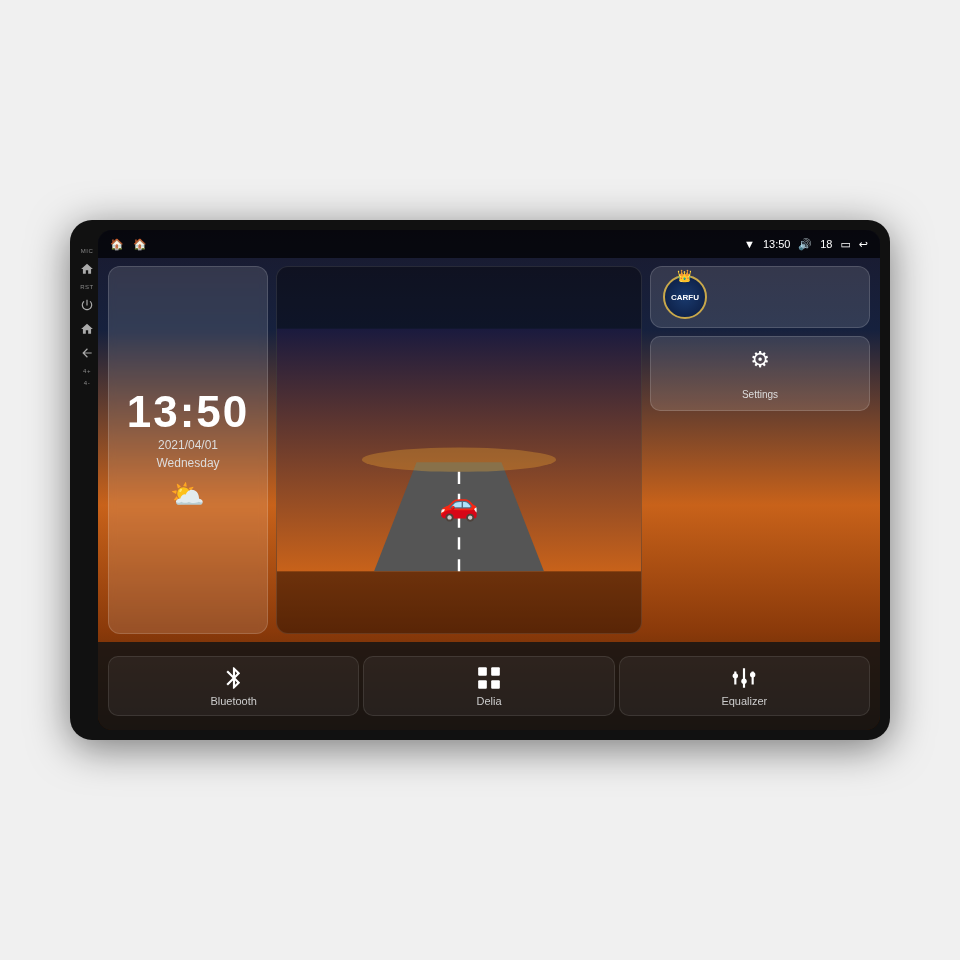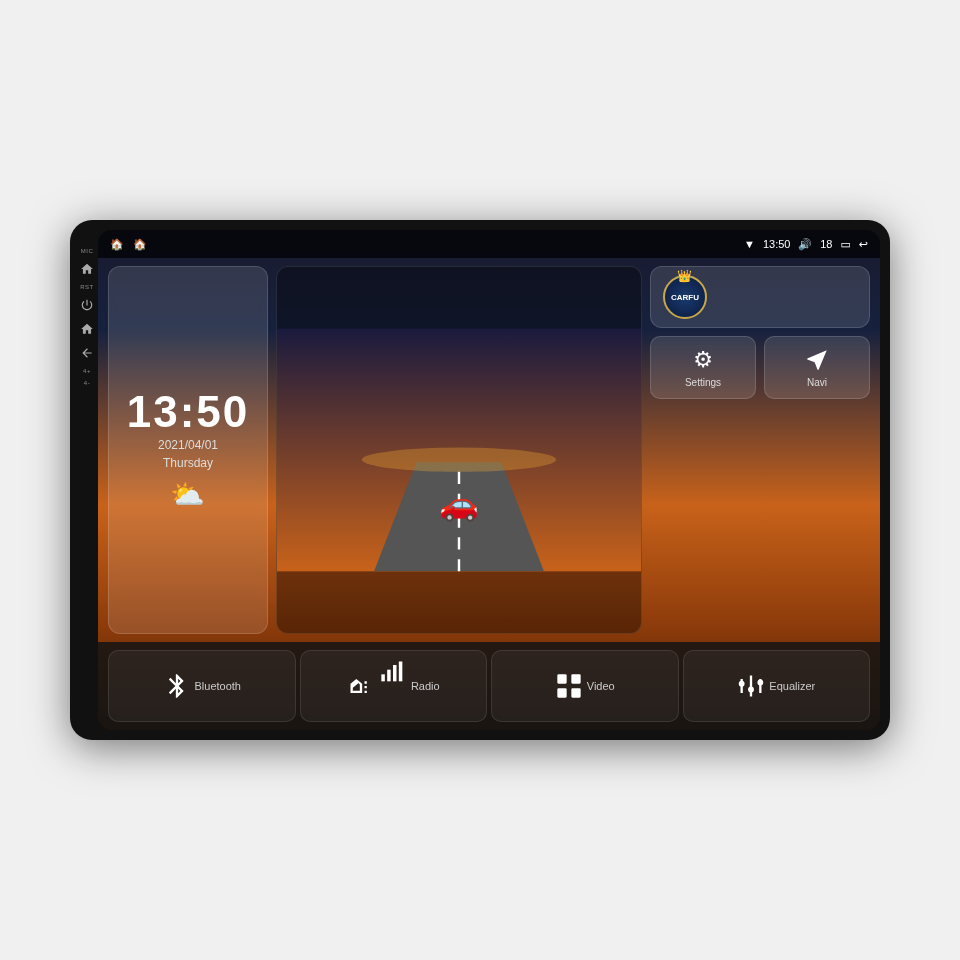--- a/index.html
+++ b/index.html
@@ -278,48 +278,48 @@
     }
 
     .quick-btn-icon {
       font-size: 22px;
       color: #fff;
     }
 
     .quick-btn-label {
       font-size: 10px;
       color: #ddd;
-      margin-top: 4px;
+      margin-top: 16px;
     }
 
     
     .bottom-nav {
       background: rgba(20,20,20,0.85);
       display: flex;
       flex-direction: row;
       height: 88px;
       padding: 0 10px;
       gap: 4px;
       align-items: center;
       z-index: 10;
     }
 
     .nav-item {
       flex: 1;
       display: flex;
-      flex-direction: row;
+      flex-direction: column;
       align-items: center;
       justify-content: center;
       gap: 4px;
       padding: 8px 4px;
       border-radius: 10px;
       cursor: pointer;
       border: 1px solid rgba(255,255,255,0.1);
       background: rgba(255,255,255,0.05);
-      height: 72px;
+      height: 60px;
     }
 
     .nav-icon {
       font-size: 26px;
       color: #fff;
     }
 
     .nav-label {
       font-size: 11px;
       color: #ccc;
@@ -398,21 +398,21 @@
           <span>↩</span>
         </div>
       </div>
 
       <div class="main-area">
         <div class="top-widgets">
 
           <div class="clock-widget">
             <div class="clock-time">13:50</div>
             <div class="clock-date">2021/04/01</div>
-            <div class="clock-date">Thursday</div>
+            <div class="clock-date">Wednesday</div>
             <div class="weather-icon">⛅</div>
           </div>
 
           <div class="speedo-widget">
 
             <svg class="road-svg" viewBox="0 0 300 200">
               <defs>
                 <linearGradient id="skyGrad" x1="0" y1="0" x2="0" y2="1">
                   <stop offset="0%" stop-color="#1a1a3e"></stop>
                   <stop offset="100%" stop-color="#c8621a"></stop>
@@ -479,65 +479,44 @@
                 <div class="crown">👑</div>
                 <span class="carfu-text">CARFU</span>
               </div>
             </div>
 
             <div class="quick-btns">
               <div class="quick-btn">
                 <span class="quick-btn-icon">⚙</span>
                 <span class="quick-btn-label">Settings</span>
               </div>
-              <div class="quick-btn">
-
-                <svg width="26" height="26" viewBox="0 0 24 24" fill="white">
-                  <path d="M21 3L3 10.53v.98l6.84 2.65L12.48 21h.98L21 3z"></path>
-                </svg>
-                <span class="quick-btn-label">Navi</span>
-              </div>
             </div>
 
           </div>
         </div>
       </div>
 
       <div class="bottom-nav">
 
         <div class="nav-item">
           <svg class="nav-icon" viewBox="0 0 24 24" fill="white" width="28" height="28">
             <path d="M17.71 7.71L12 2h-1v7.59L6.41 5 5 6.41 10.59 12 5 17.59 6.41 19 11 14.41V22h1l5.71-5.71-4.3-4.29 4.3-4.29zM13 5.83l1.88 1.88L13 9.59V5.83zm1.88 10.46L13 18.17v-3.76l1.88 1.88z"></path>
           </svg>
           <span class="nav-label">Bluetooth</span>
         </div>
 
-        <div class="nav-item">
-          <svg class="nav-icon" viewBox="0 0 24 24" fill="white" width="28" height="28">
-            <path d="M3 18v-8l5-4 5 4v8H3zm2-2h6v-5.17L10 9.5l-5 4V16zm10-8h2v2h-2v-2zm0 4h2v2h-2v-2zm0 4h2v2h-2v-2z"></path>
-
-          </svg>
-
-          <svg class="nav-icon" viewBox="0 0 24 24" fill="white" width="28" height="28" style="display:block; margin-top:-28px;">
-            <rect x="2" y="14" width="3" height="6"></rect>
-            <rect x="7" y="10" width="3" height="10"></rect>
-            <rect x="12" y="6" width="3" height="14"></rect>
-            <rect x="17" y="3" width="3" height="17"></rect>
-          </svg>
-          <span class="nav-label">Radio</span>
-        </div>
 
         <div class="nav-item">
           <svg class="nav-icon" viewBox="0 0 24 24" fill="white" width="28" height="28">
             <rect x="2" y="2" width="8" height="8" rx="1"></rect>
             <rect x="14" y="2" width="8" height="8" rx="1"></rect>
             <rect x="2" y="14" width="8" height="8" rx="1"></rect>
             <rect x="14" y="14" width="8" height="8" rx="1"></rect>
           </svg>
-          <span class="nav-label">Video</span>
+          <span class="nav-label">Delia</span>
         </div>
 
 
         <div class="nav-item">
           <svg class="nav-icon" viewBox="0 0 24 24" fill="white" width="28" height="28">
             <line x1="4" y1="6" x2="4" y2="18" stroke="white" stroke-width="2"></line>
             <circle cx="4" cy="10" r="2.5" fill="white"></circle>
             <line x1="4" y1="6" x2="20" y2="6" stroke="white" stroke-width="0"></line>
             <line x1="12" y1="3" x2="12" y2="21" stroke="white" stroke-width="2"></line>
             <circle cx="12" cy="15" r="2.5" fill="white"></circle>

